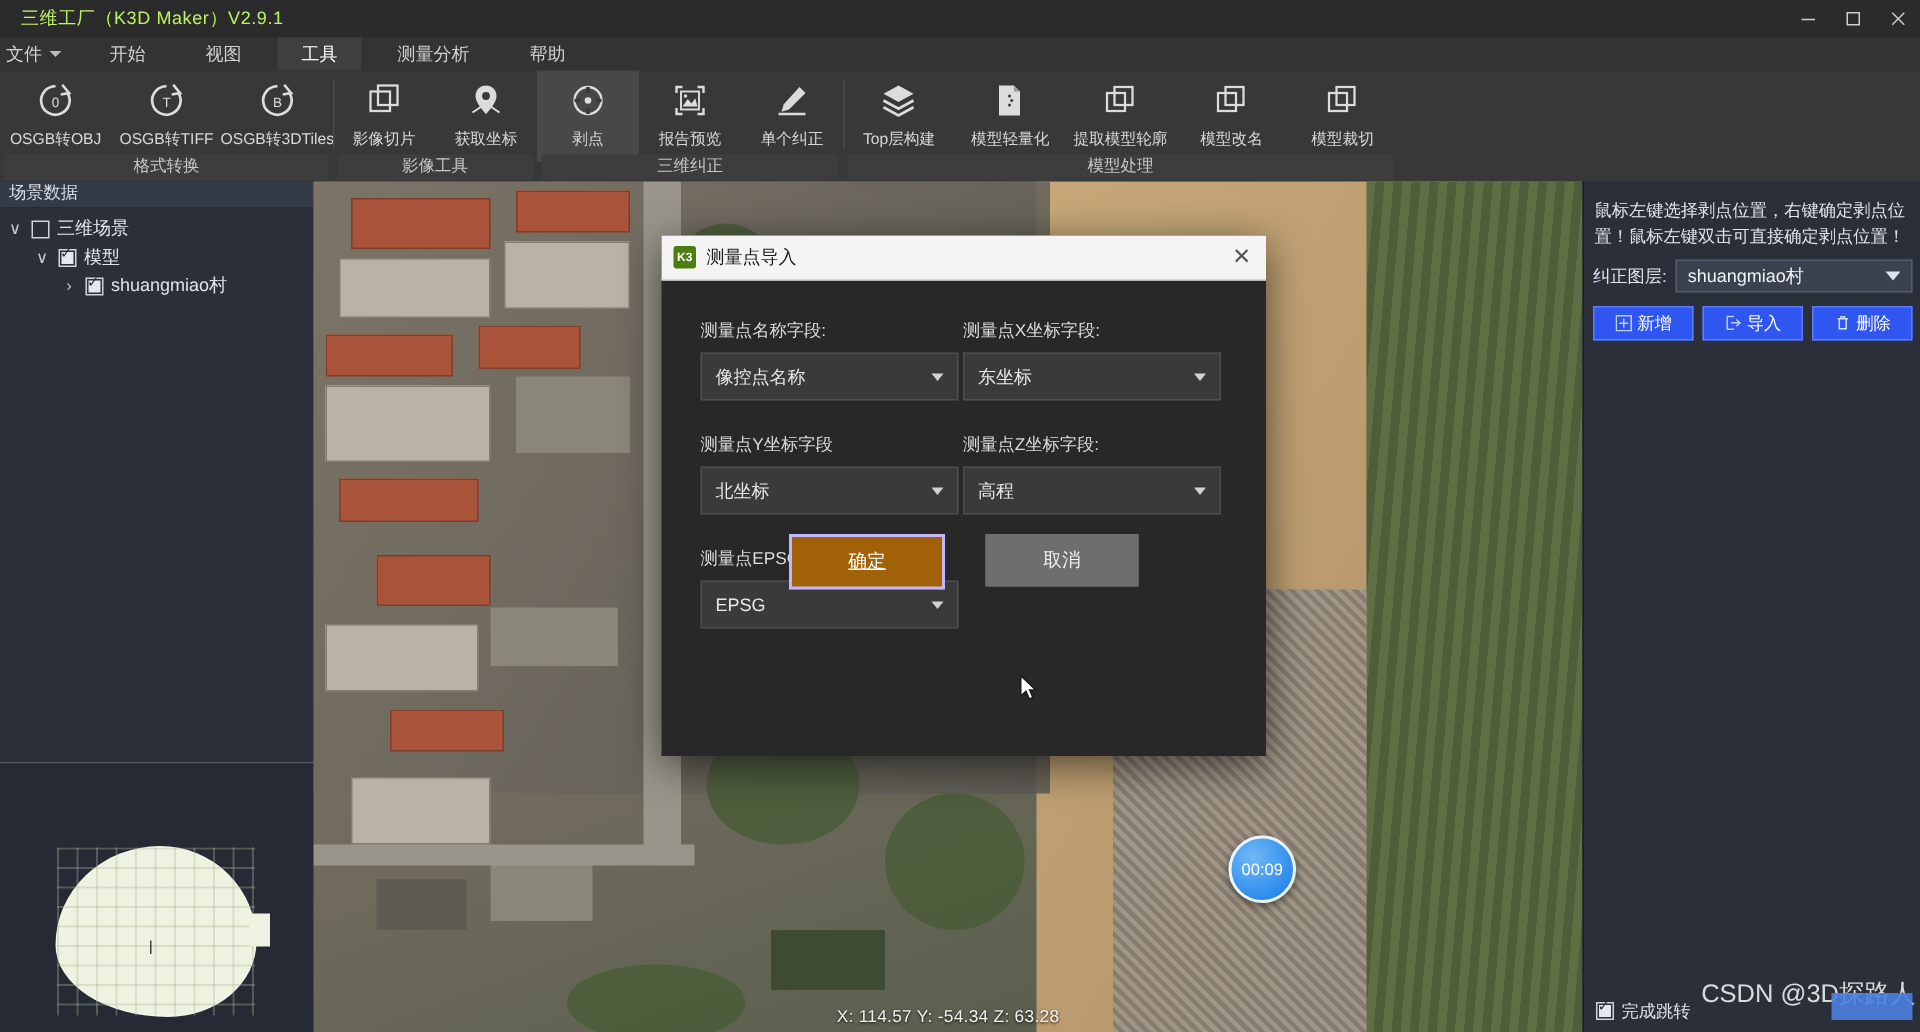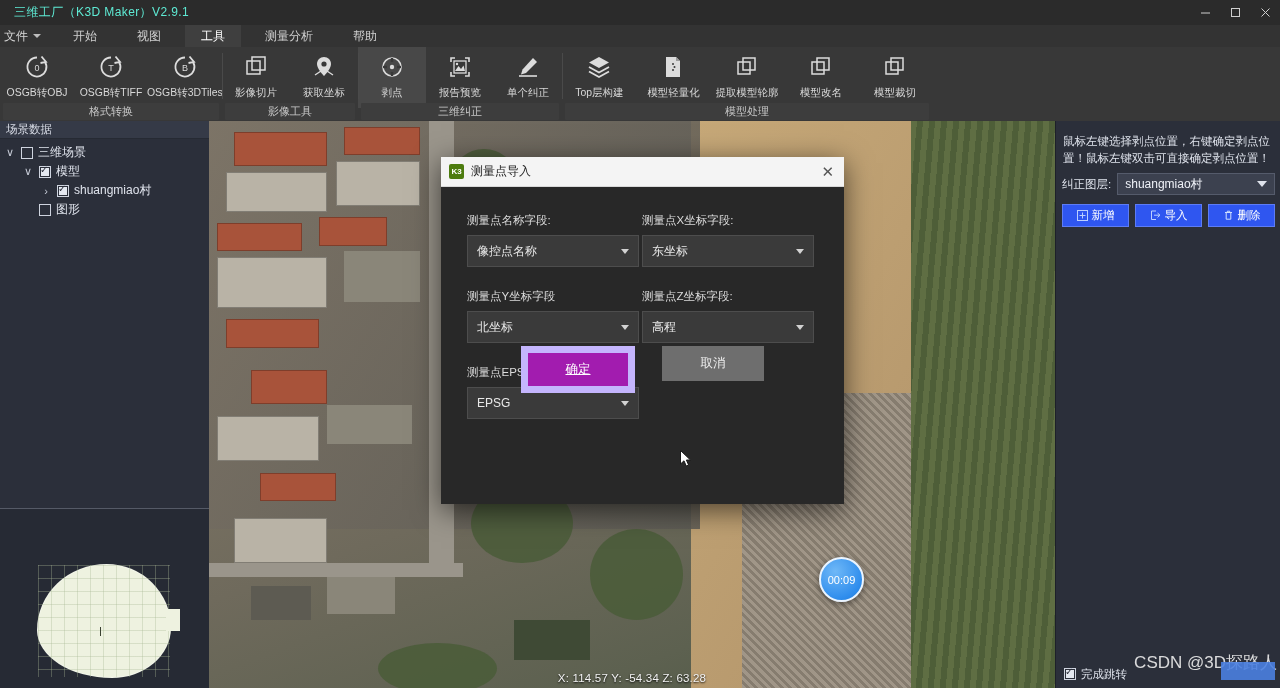--- a/index.html
+++ b/index.html
@@ -19,21 +19,21 @@
 
   
   .titlebar {
     position: absolute; left:0; top:0; width:1280px; height:25px;
     background: #2b2b2b;
     display:flex; align-items:center;
   }
   .title-text {
     margin-left: 14px;
     font-size: 12px;
-    color: #5eead4;
+    color: #bef264;
     letter-spacing: 0.4px;
   }
   .win-controls {
     position:absolute; right:0; top:0; height:25px;
     display:flex; align-items:center;
   }
   .win-btn {
     width: 30px; height:25px;
     display:flex; align-items:center; justify-content:center;
     color:#cfcfcf; font-size:12px;
@@ -418,21 +418,21 @@
   .dlg-actions {
     position:absolute; left:0; right:0; bottom:26px;
     display:flex; justify-content:center; gap:27px;
   }
   .dbtn {
     width:100px;height:33px;
     display:flex;align-items:center;justify-content:center;
     font-size:12.5px;
     cursor:default;
   }
-  .dbtn.primary { background:#a21caf; color:#fff; border:7px solid #c4b5fd;text-decoration:underline; }
+  .dbtn.primary { background:#a16207; color:#fff; border:2px solid #c4b5fd;text-decoration:underline; }
   .dbtn.secondary { background:#6e6e6e; color:#f0f0f0; border:1px solid #6e6e6e; }
   .cursor-arrow {
     position:absolute;
     left:680px; top:450px;
     width:12px;height:18px;
     pointer-events:none;
   }
   svg { display:block; }
 </style>
 </head>
@@ -660,25 +660,20 @@
         <span class="chk checked"></span>
         <span>模型</span>
       </div>
 
       <div class="tnode tree-indent-3">
         <span class="arrow">›</span>
         <span class="chk checked"></span>
         <span>shuangmiao村</span>
       </div>
 
-      <div class="tnode tree-indent-2">
-        <span class="arrow"></span>
-        <span class="chk"></span>
-        <span>图形</span>
-      </div>
 
     </div>
 
     <div class="panel-divider"></div>
 
     <div class="minimap">
       <div class="blob">
         <div class="blob-grid"></div>
         <div class="blob-marker"></div>
       </div>

